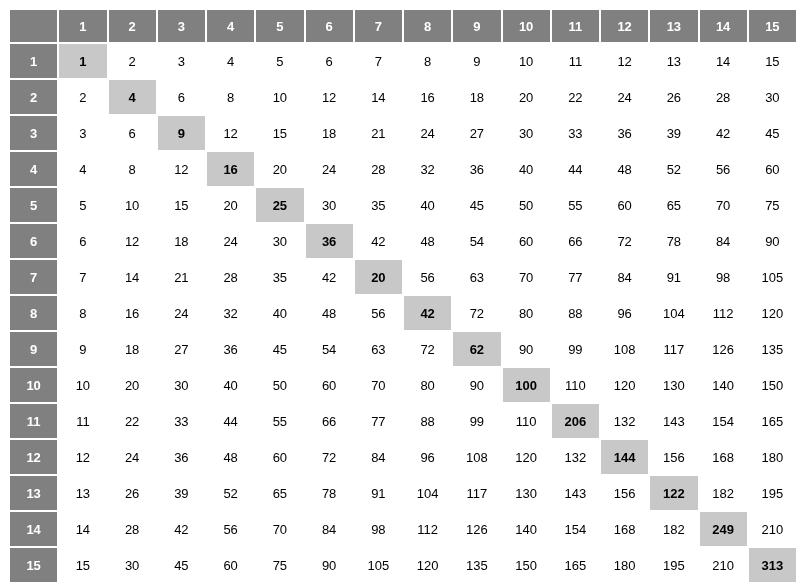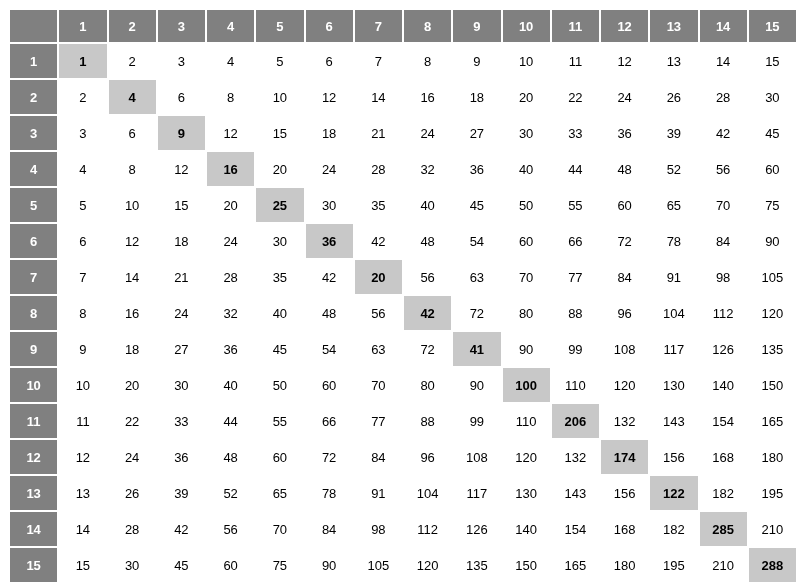--- a/index.html
+++ b/index.html
@@ -228,21 +228,21 @@
       <tr>
         <th class="hdr">9</th>
         <td class="body">9</td>
         <td class="body">18</td>
         <td class="body">27</td>
         <td class="body">36</td>
         <td class="body">45</td>
         <td class="body">54</td>
         <td class="body">63</td>
         <td class="body">72</td>
-        <td class="diag">41</td>
+        <td class="diag">62</td>
         <td class="body">90</td>
         <td class="body">99</td>
         <td class="body">108</td>
         <td class="body">117</td>
         <td class="body">126</td>
         <td class="body">135</td>
       </tr>
       <tr>
         <th class="hdr">10</th>
         <td class="body">10</td>
@@ -285,21 +285,21 @@
         <td class="body">24</td>
         <td class="body">36</td>
         <td class="body">48</td>
         <td class="body">60</td>
         <td class="body">72</td>
         <td class="body">84</td>
         <td class="body">96</td>
         <td class="body">108</td>
         <td class="body">120</td>
         <td class="body">132</td>
-        <td class="diag">174</td>
+        <td class="diag">144</td>
         <td class="body">156</td>
         <td class="body">168</td>
         <td class="body">180</td>
       </tr>
       <tr>
         <th class="hdr">13</th>
         <td class="body">13</td>
         <td class="body">26</td>
         <td class="body">39</td>
         <td class="body">52</td>
@@ -323,36 +323,36 @@
         <td class="body">56</td>
         <td class="body">70</td>
         <td class="body">84</td>
         <td class="body">98</td>
         <td class="body">112</td>
         <td class="body">126</td>
         <td class="body">140</td>
         <td class="body">154</td>
         <td class="body">168</td>
         <td class="body">182</td>
-        <td class="diag">285</td>
+        <td class="diag">249</td>
         <td class="body">210</td>
       </tr>
       <tr>
         <th class="hdr">15</th>
         <td class="body">15</td>
         <td class="body">30</td>
         <td class="body">45</td>
         <td class="body">60</td>
         <td class="body">75</td>
         <td class="body">90</td>
         <td class="body">105</td>
         <td class="body">120</td>
         <td class="body">135</td>
         <td class="body">150</td>
         <td class="body">165</td>
         <td class="body">180</td>
         <td class="body">195</td>
         <td class="body">210</td>
-        <td class="diag">288</td>
+        <td class="diag">313</td>
       </tr>
     </tbody>
   </table>
 </div>
 
 </body></html>

